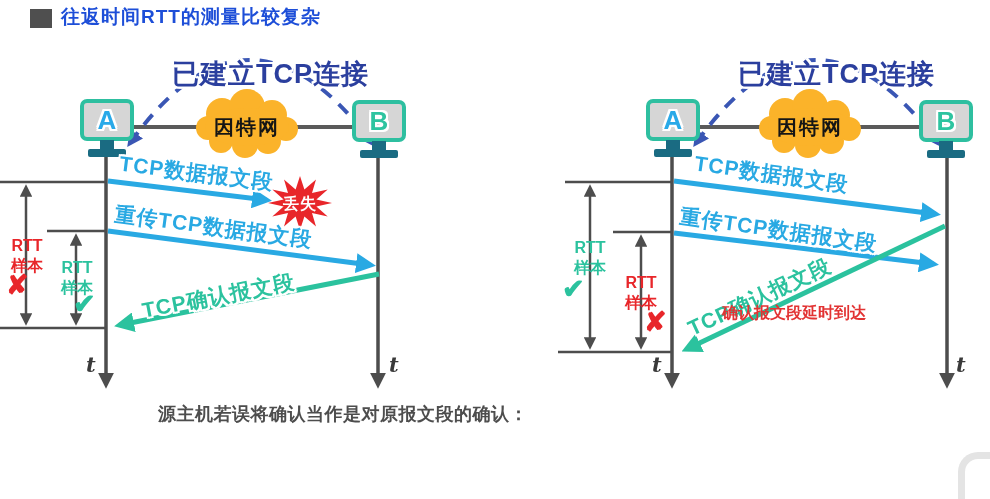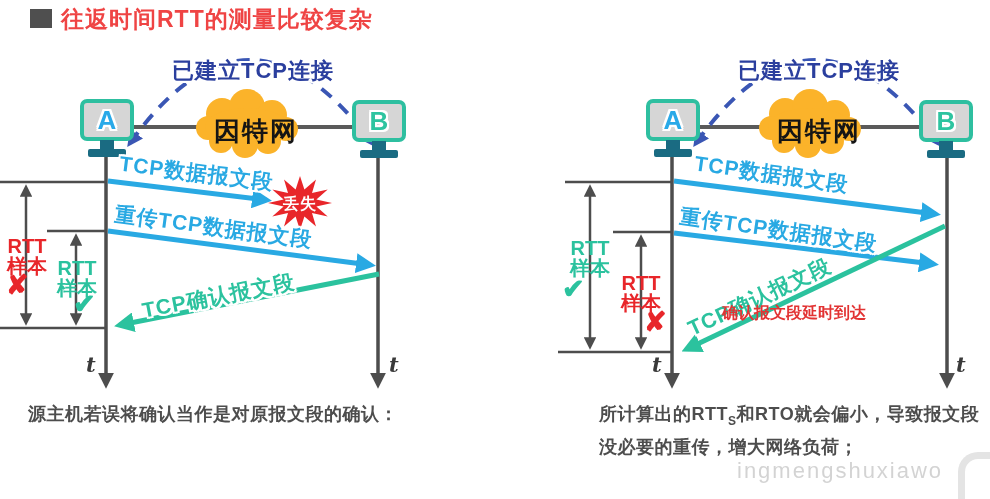--- a/index.html
+++ b/index.html
@@ -4,41 +4,41 @@
 <style>
   html,body{margin:0;padding:0;background:#fff;}
   #stage{
     position:relative;width:990px;height:499px;background:#ffffff;overflow:hidden;
     font-family:"Liberation Sans",sans-serif;
   }
   .abs{position:absolute;}
   svg{position:absolute;left:0;top:0;}
   
   .title-bullet{left:30px;top:9px;width:22px;height:19px;background:#4f4f4f;}
-  .page-title{left:61px;top:4px;font-size:23px;font-weight:bold;color:#ef4444;letter-spacing:1px;white-space:nowrap;}
+  .page-title{left:61px;top:4px;font-size:19px;font-weight:bold;color:#1d4ed8;letter-spacing:1px;white-space:nowrap;}
   
   .halo{text-shadow:-2px -2px 0 #fff,2px -2px 0 #fff,-2px 2px 0 #fff,2px 2px 0 #fff,0 -2px 0 #fff,0 2px 0 #fff,-2px 0 0 #fff,2px 0 0 #fff;}
   .msg{font-size:21px;font-weight:bold;white-space:nowrap;letter-spacing:1px;}
   .blue{color:#29a9e3;} .green{color:#2bc29e;} .red{color:#e8262a;}
-  .arc-label{font-size:22px;font-weight:bold;color:#2b3f9e;letter-spacing:1px;white-space:nowrap;}
-  .cloud-label{font-size:26px;font-weight:bold;color:#151515;letter-spacing:2px;white-space:nowrap;}
+  .arc-label{font-size:27px;font-weight:bold;color:#2b3f9e;letter-spacing:1px;white-space:nowrap;}
+  .cloud-label{font-size:20px;font-weight:bold;color:#151515;letter-spacing:2px;white-space:nowrap;}
   
   .monitor{width:46px;height:34px;background:#d6d6d6;border:4px solid #2ebfa0;border-radius:7px;
     display:flex;align-items:center;justify-content:center;font-size:26px;font-weight:bold;}
   .stand{background:#1a6b82;}
   .host-a{color:#29a9e8;} .host-b{color:#2ec4a0;}
   
-  .rtt{width:48px;text-align:center;font-size:20px;font-weight:bold;line-height:20px;white-space:nowrap;}
+  .rtt{width:48px;text-align:center;font-size:16px;font-weight:bold;line-height:20px;white-space:nowrap;}
   .mark{font-size:27px;font-weight:bold;line-height:27px;}
   .t-label{font-family:"DejaVu Serif",serif;font-style:italic;font-weight:bold;font-size:21px;color:#3a3a3a;}
   .burst-label{font-size:16px;font-weight:bold;color:#ffffff;letter-spacing:1px;white-space:nowrap;}
   .delay-note{font-size:16px;font-weight:bold;color:#e23333;letter-spacing:0;white-space:nowrap;}
   
   .conclusion{font-size:18px;font-weight:bold;color:#4d4d4d;line-height:26px;letter-spacing:0.5px;}
-  .conclusion .l1{margin-bottom:19px;white-space:nowrap;}
+  .conclusion .l1{margin-bottom:19px;white-space:nowrap;text-align:right;}
   .conclusion sub{font-size:12px;}
   .watermark{font-size:22px;color:#c9c9c9;opacity:0.8;letter-spacing:2px;white-space:nowrap;z-index:5;}
   .corner-shape{left:958px;top:452px;width:42px;height:60px;border:7px solid #e4e4e4;border-right:0;border-bottom:0;border-top-left-radius:20px;}
 </style>
 </head>
 <body>
 
 <div id="stage">
 
   <svg width="990" height="499" viewBox="0 0 990 499">
@@ -174,19 +174,17 @@
   </div>
   <div class="abs mark red" style="left:644px;top:309px;">✘</div>
 
   <div class="abs t-label" style="left:652px;top:352px;">t</div>
   <div class="abs t-label" style="left:956px;top:352px;">t</div>
 
   <div class="abs conclusion" style="left:28px;top:401px;width:500px;z-index:2;">
     <div class="l1">源主机若误将确认当作是对原报文段的确认：</div>
   </div>
   <div class="abs conclusion" style="left:599px;top:401px;width:392px;z-index:2;">
-    <div><span>所计算出的RTT</span><sub>S</sub><span>和RTO就会偏小，导致报文段没必要的重传，增大网络负荷；</span></div>
   </div>
 
-  <div class="abs watermark" style="left:737px;top:458px;">ingmengshuxiawo</div>
   <div class="abs corner-shape"></div>
 
 </div>
 
 </body></html>

